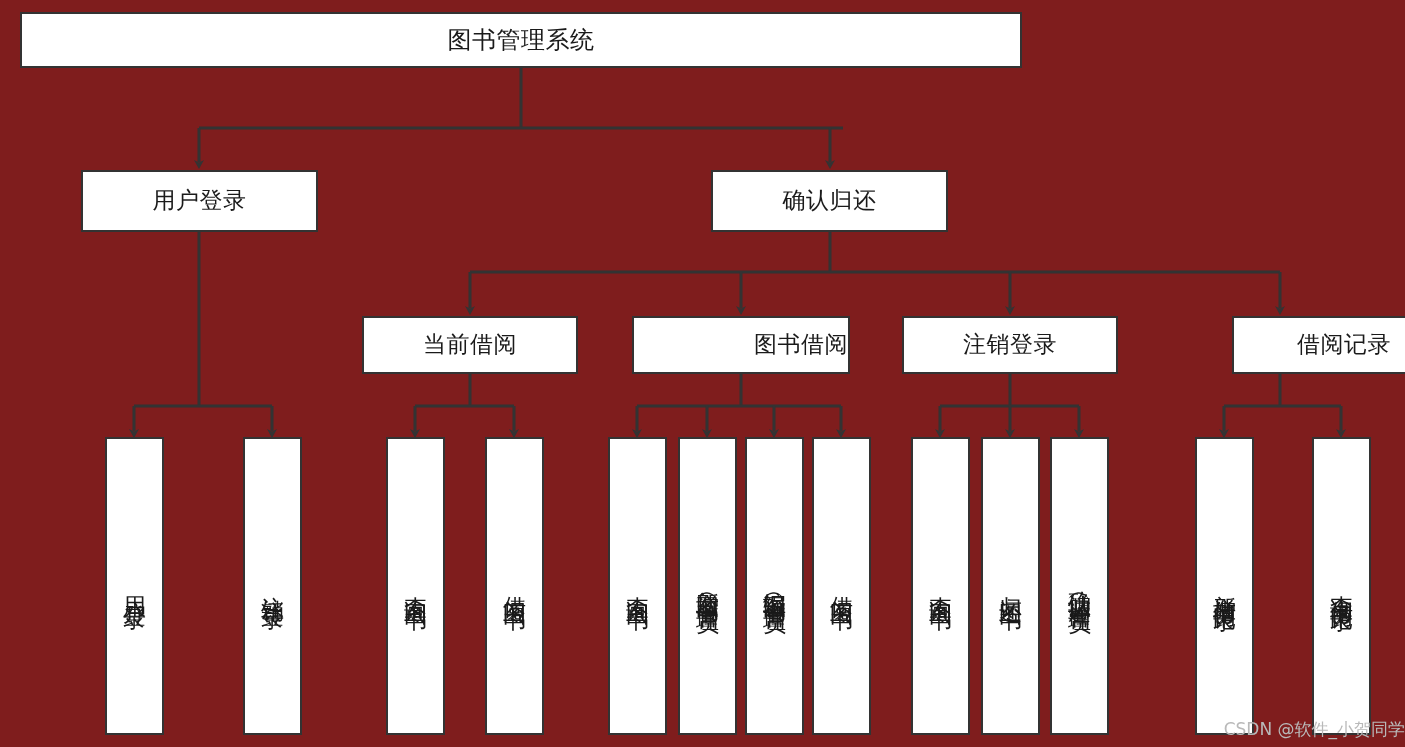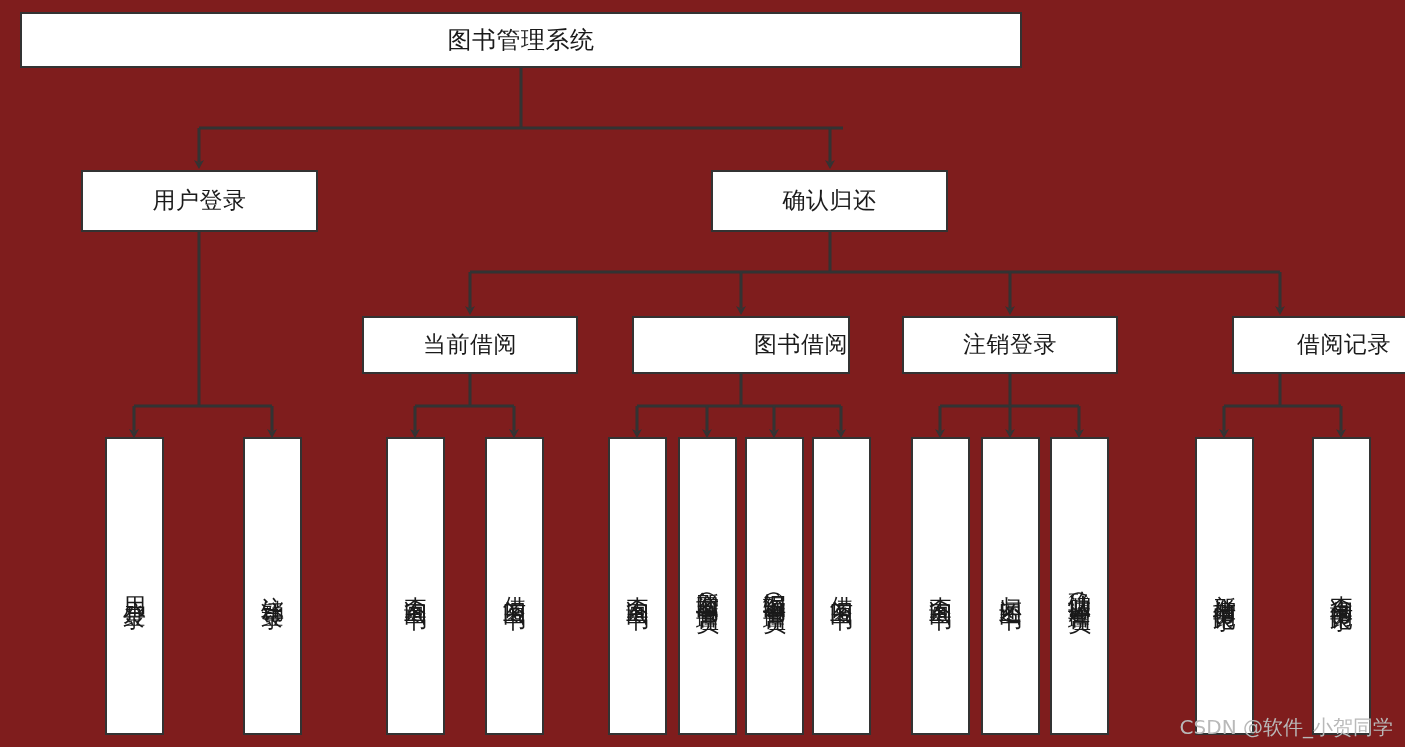--- a/index.html
+++ b/index.html
@@ -62,23 +62,23 @@
     line-height: 1.0;
     letter-spacing: 4px;
     white-space: nowrap;
     max-height: 100%;
   }
   .node.vert.tall-text .node-label {
     letter-spacing: 3px;
   }
   #watermark {
     position: absolute;
-    right: 12px;
+    right: 0;
     bottom: 6px;
-    font-size: 20px;
+    font-size: 17px;
     color: #b9b9b9;
     z-index: 5;
     white-space: nowrap;
     user-select: none;
   }
 </style>
 </head>
 <body>
 
 <div id="diagram-canvas">

